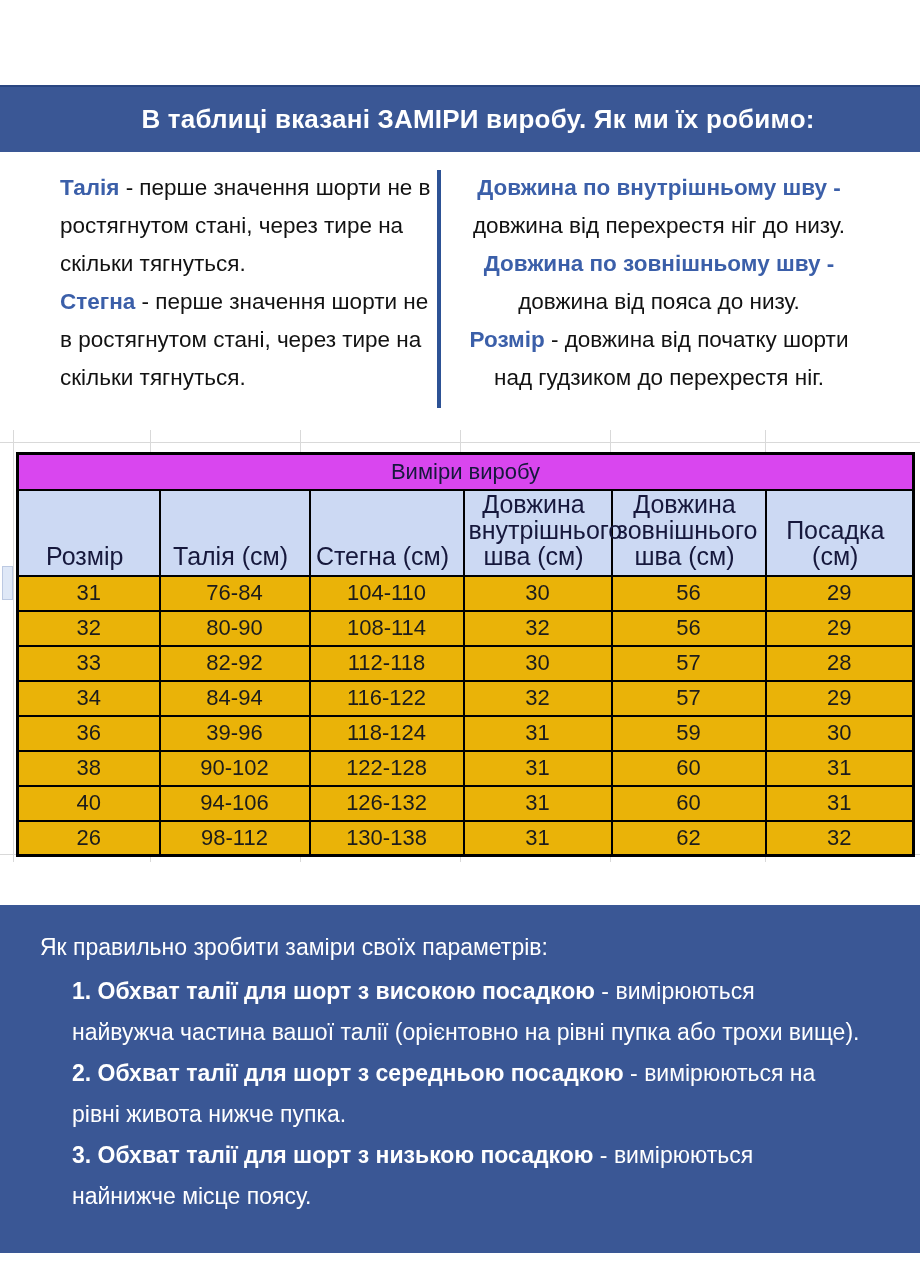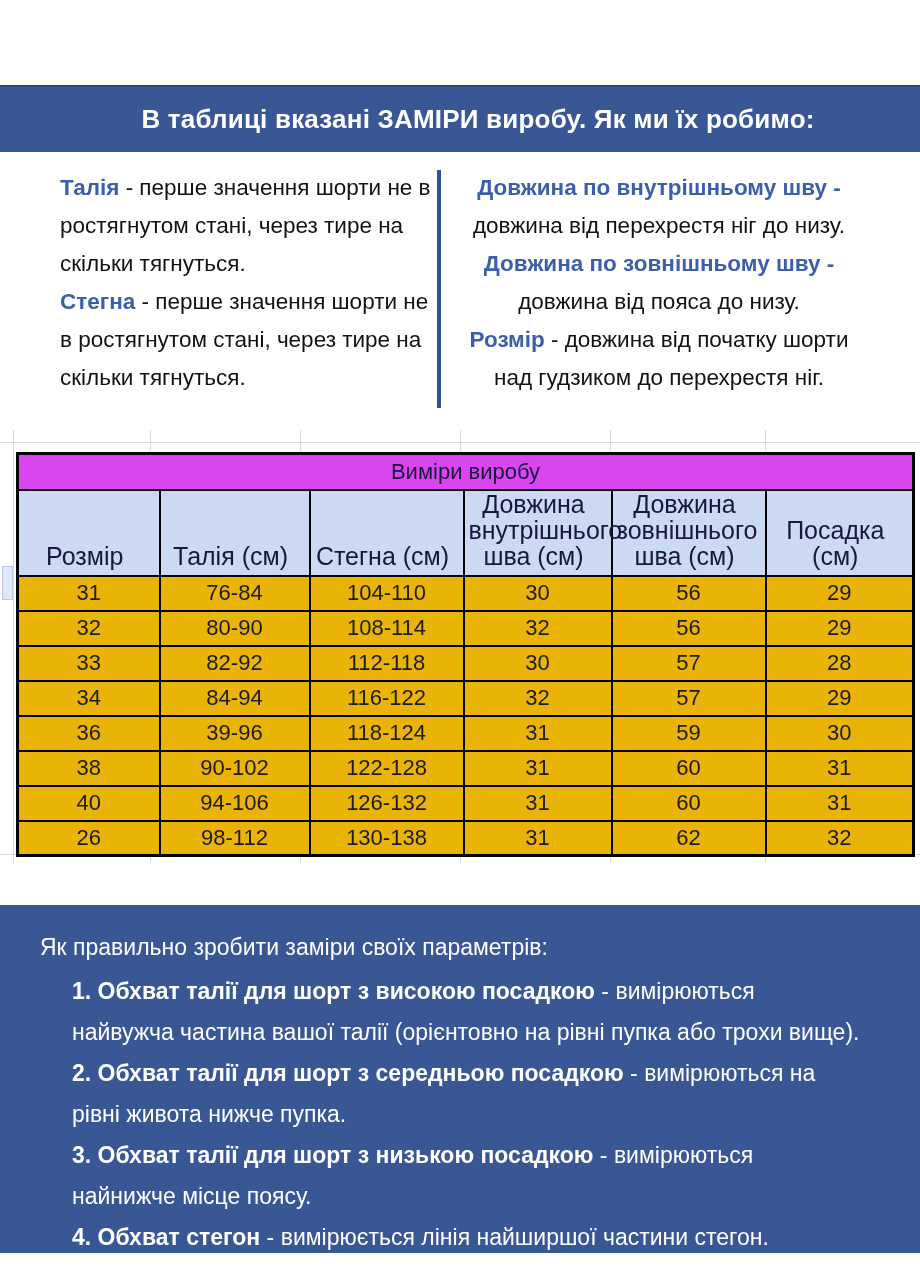--- a/index.html
+++ b/index.html
@@ -202,17 +202,16 @@
         </tbody>
     </table>
   </section>
 
   <section class="instructions">
     <p class="instr-title">Як правильно зробити заміри своїх параметрів:</p>
     <div class="instr-body" id="instr-items">
         <p><span class="instr-lead">1. Обхват талії для шорт з високою посадкою</span><span> - вимірюються найвужча частина вашої талії (орієнтовно на рівні пупка або трохи вище).</span></p>
         <p><span class="instr-lead">2. Обхват талії для шорт з середньою посадкою</span><span> - вимірюються на рівні живота нижче пупка.</span></p>
         <p><span class="instr-lead">3. Обхват талії для шорт з низькою посадкою</span><span> - вимірюються найнижче місце поясу.</span></p>
-        <p><span class="instr-lead">4. Обхват стегон</span><span> - вимірюється лінія найширшої частини стегон.</span></p>
       </div>
   </section>
 
 </div>
 
 </body></html>

